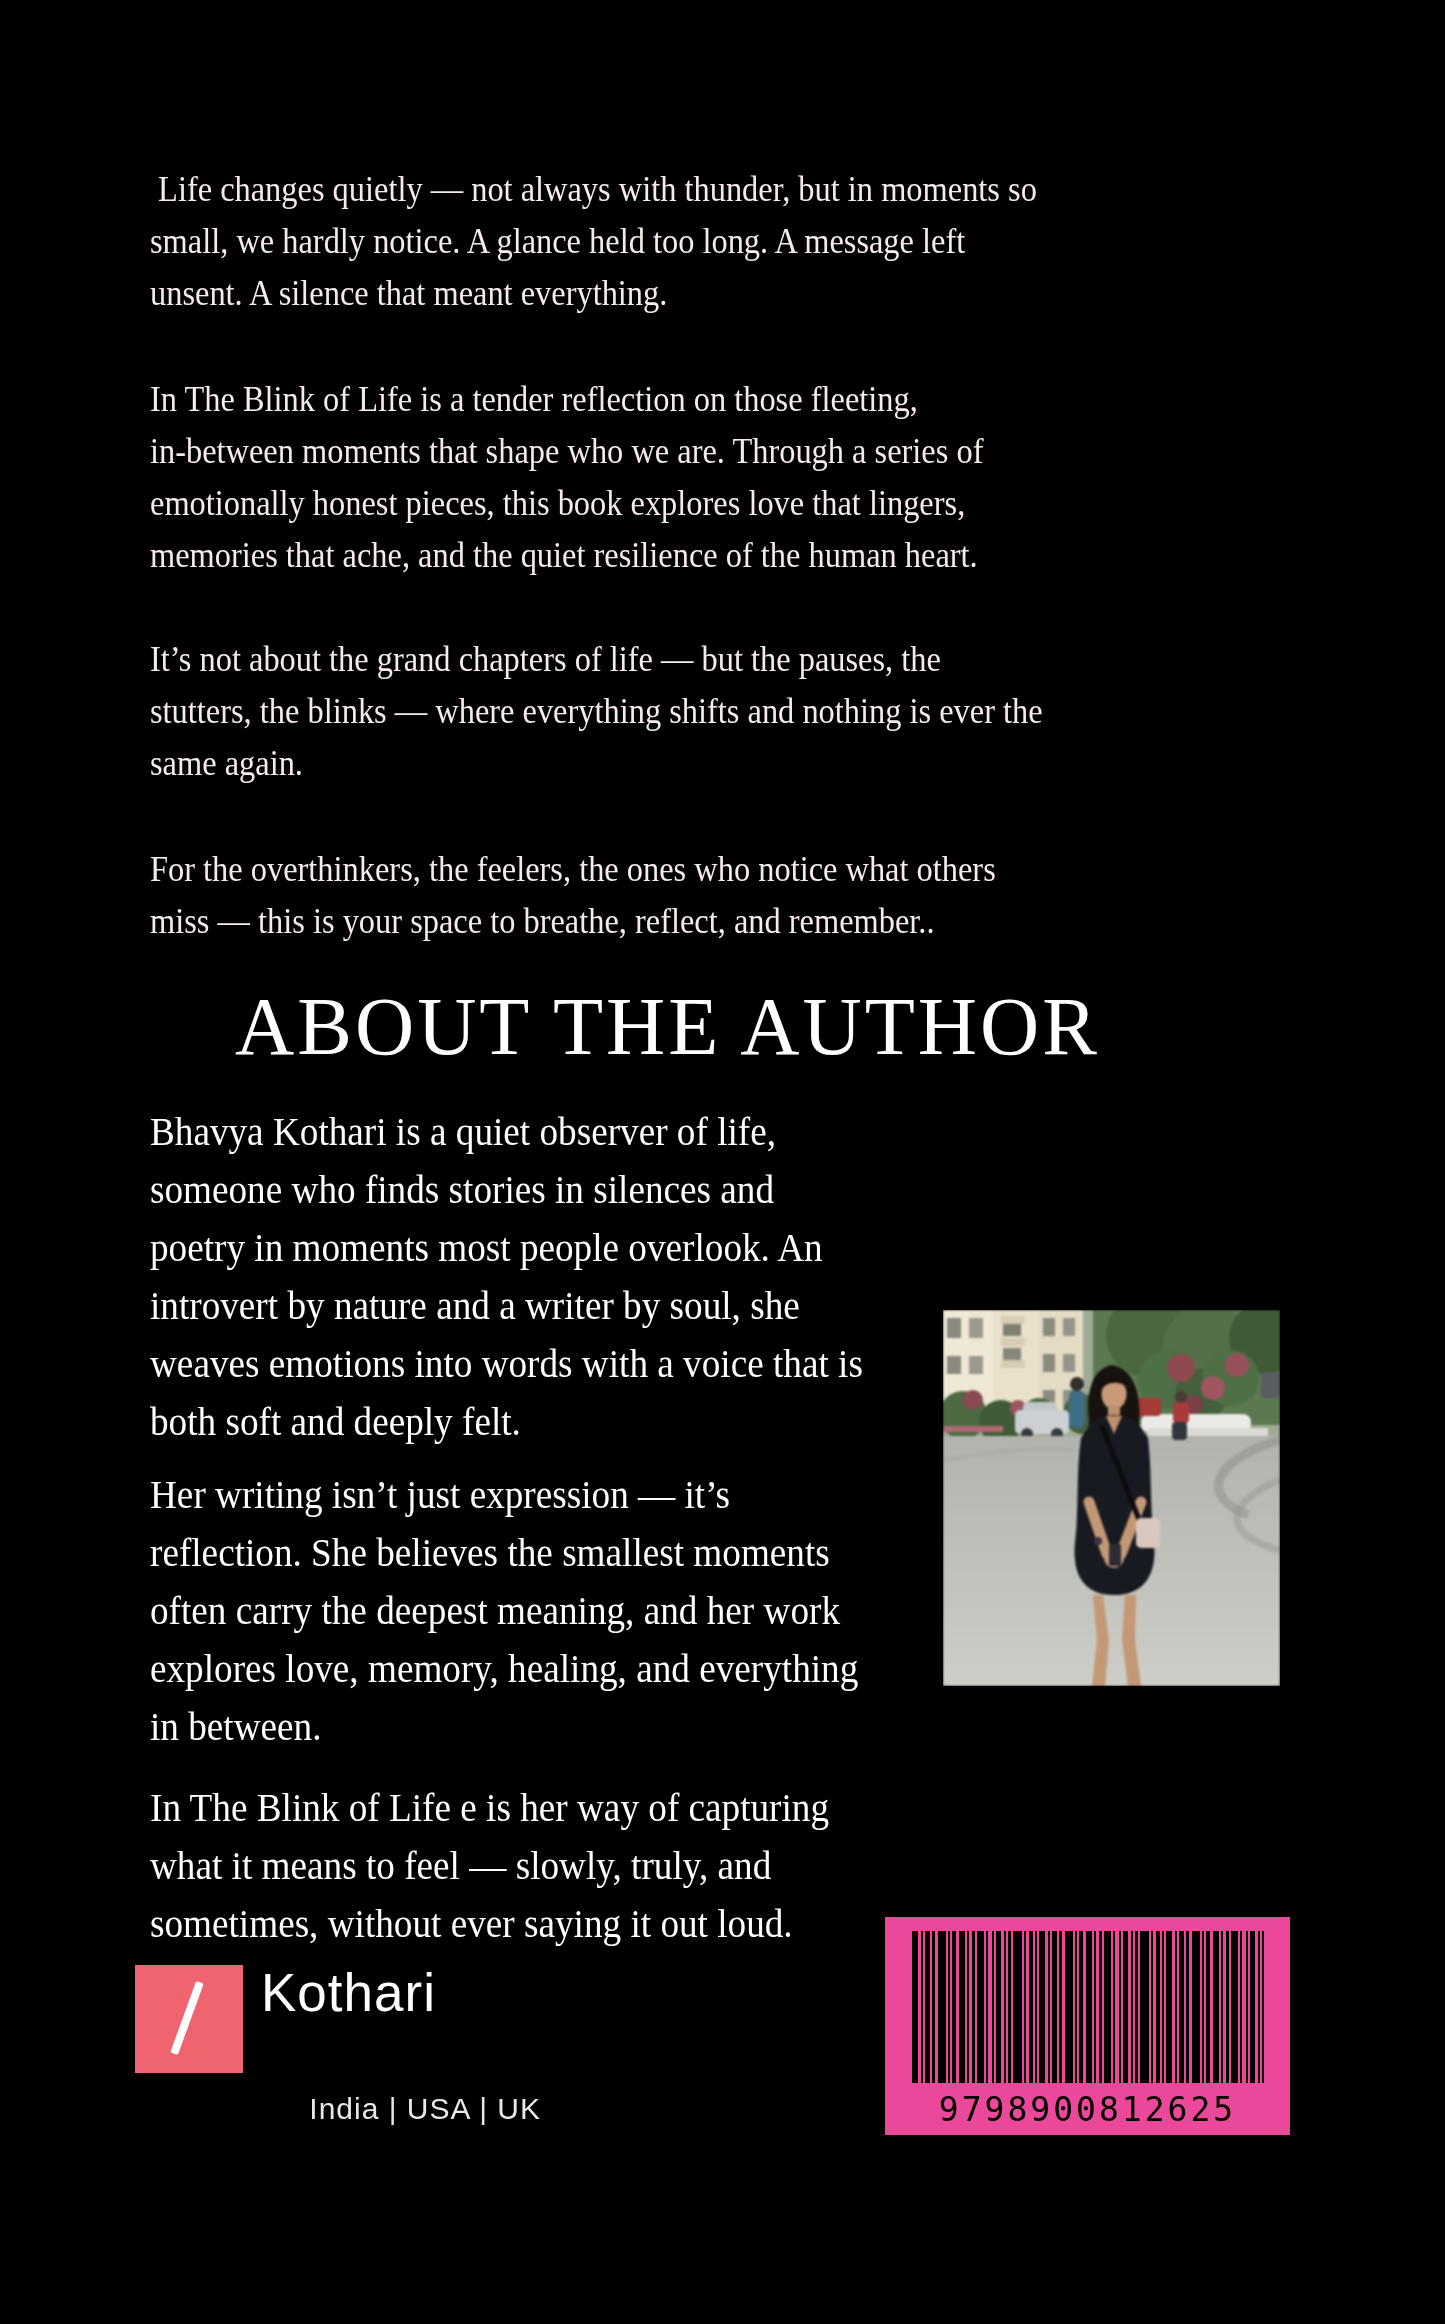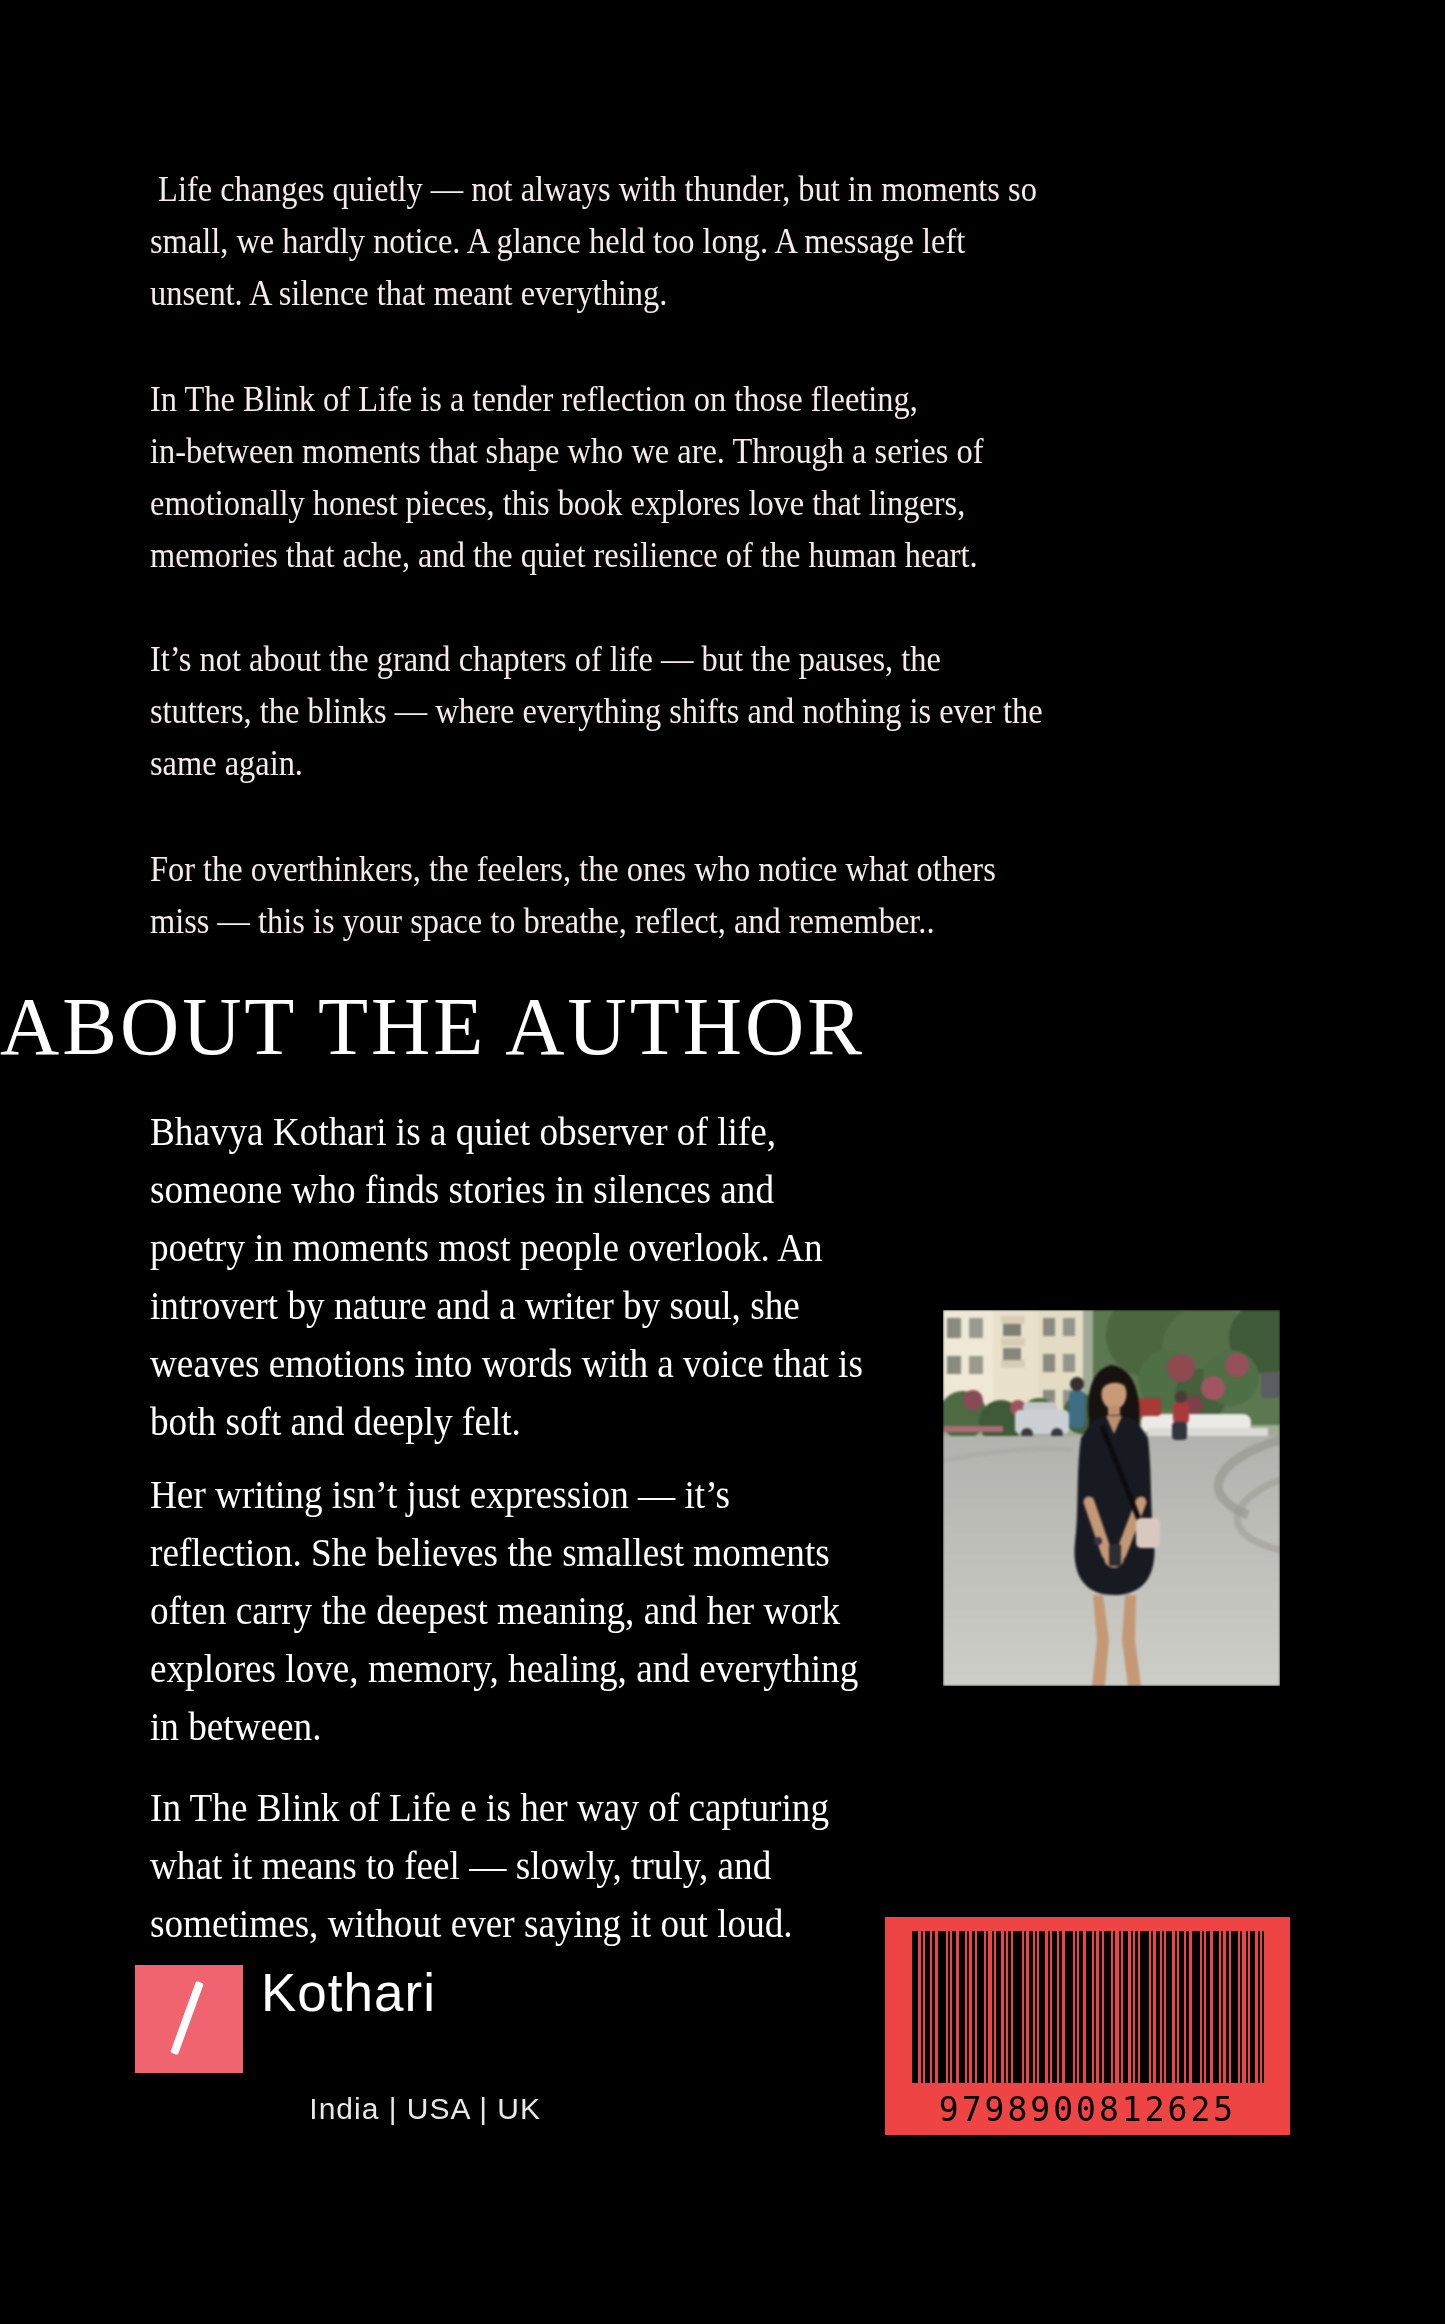--- a/index.html
+++ b/index.html
@@ -11,21 +11,21 @@
   .syn{
     position:absolute;left:150px;color:#f6eaea;font-size:36px;line-height:52px;
     white-space:pre;transform:scaleX(.9);transform-origin:0 0;margin:0;
   }
   #syn-p1{top:163px}
   #syn-p2{top:373px}
   #syn-p3{top:633px}
   #syn-p4{top:843px}
   
   .about-heading{
-    position:absolute;top:986px;left:0;width:100%;text-align:left;color:#ffffff;
+    position:absolute;top:986px;left:0;width:100%;text-align:center;color:#ffffff;
     font-size:82px;line-height:1;letter-spacing:3px;margin:0;font-weight:normal;
   }
   
   .bio{
     position:absolute;left:150px;color:#ffffff;font-size:40px;line-height:58px;
     white-space:pre;transform:scaleX(.93);transform-origin:0 0;margin:0;
   }
   #bio-p1{top:1103px}
   #bio-p2{top:1466px}
   #bio-p3{top:1779px}
@@ -39,21 +39,21 @@
     position:absolute;left:261px;color:#ffffff;font-family:"Liberation Sans",sans-serif;
     font-weight:300;font-size:53px;line-height:1;letter-spacing:1px;margin:0;
   }
   #brand-top{top:1966px}
   #brand-bottom{top:2020px}
   .regions{
     position:absolute;left:135px;top:2092px;width:406px;text-align:right;color:#e8e8e8;
     font-family:"Liberation Sans",sans-serif;font-weight:300;font-size:30px;letter-spacing:1px;margin:0;
   }
   
-  .barcode{position:absolute;left:885px;top:1917px;width:405px;height:218px;background:#ef4444;}
+  .barcode{position:absolute;left:885px;top:1917px;width:405px;height:218px;background:#ec4899;}
   .bars{position:absolute;left:27px;top:14px;width:352px;height:152px;}
   .isbn{
     position:absolute;left:0;bottom:6px;width:100%;text-align:center;color:#000;
     font-family:"DejaVu Sans Mono",monospace;font-size:33px;letter-spacing:3px;margin:0;
   }
 </style>
 </head>
 <body>
 
 <div class="page">

